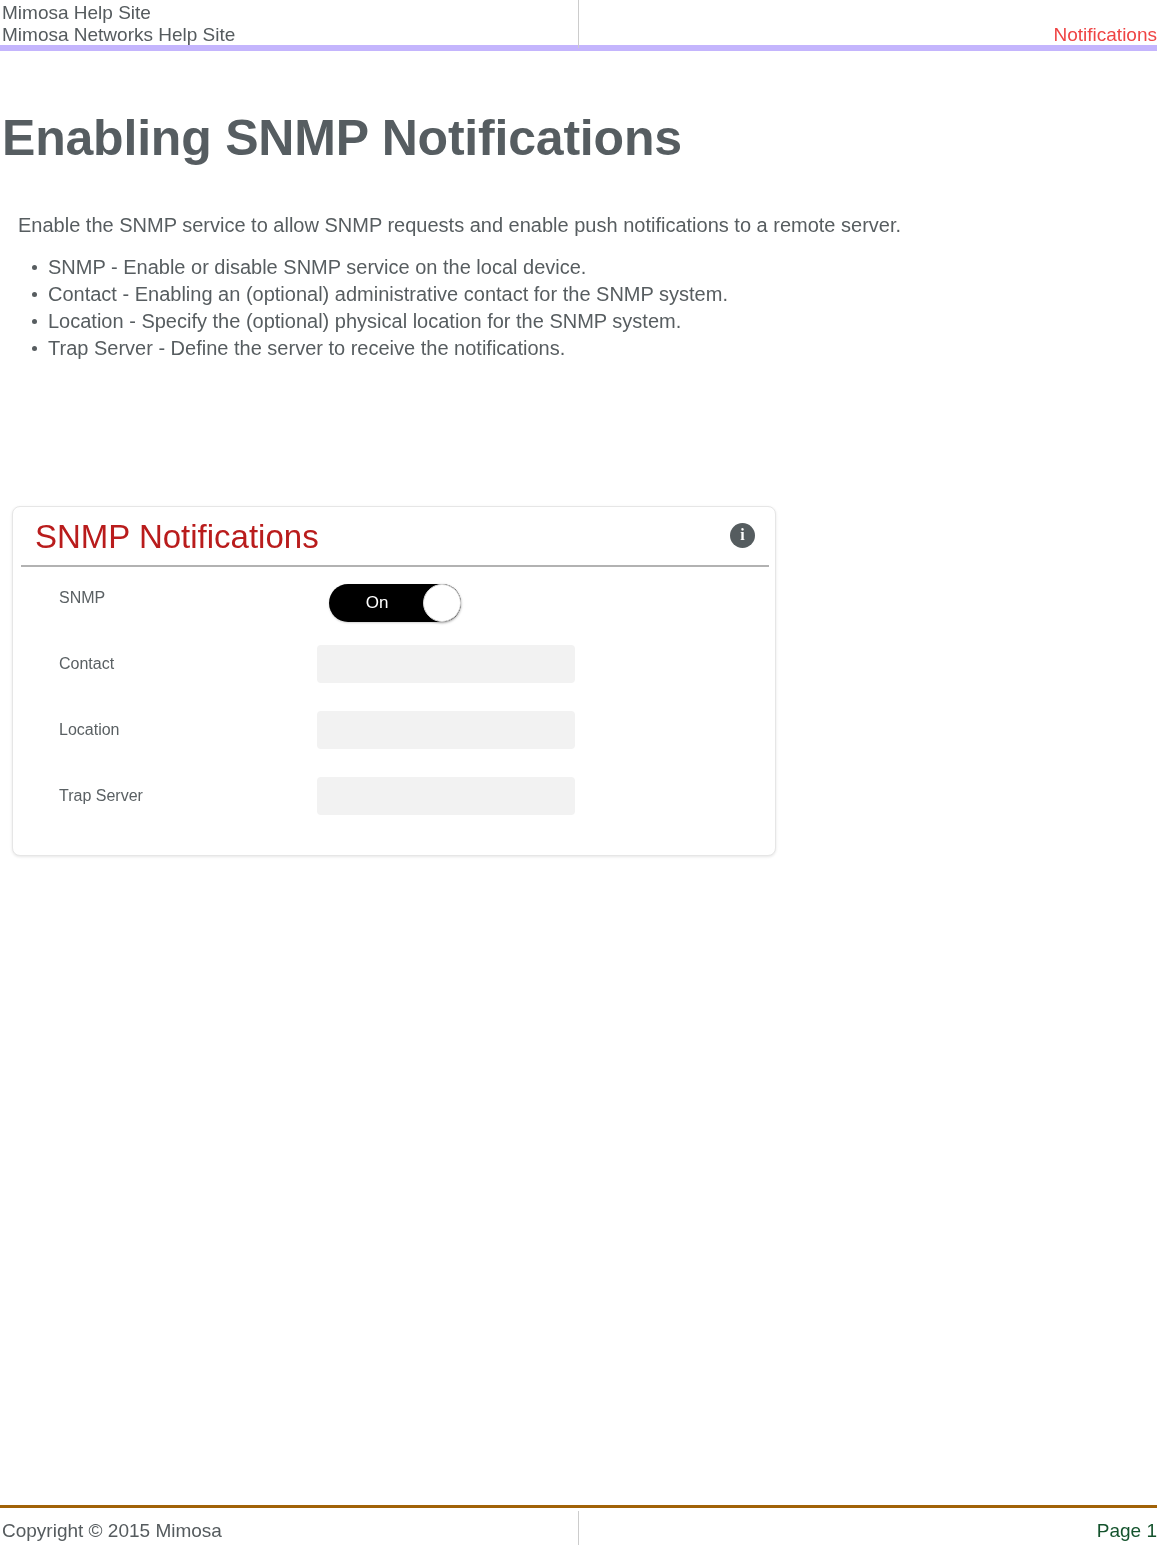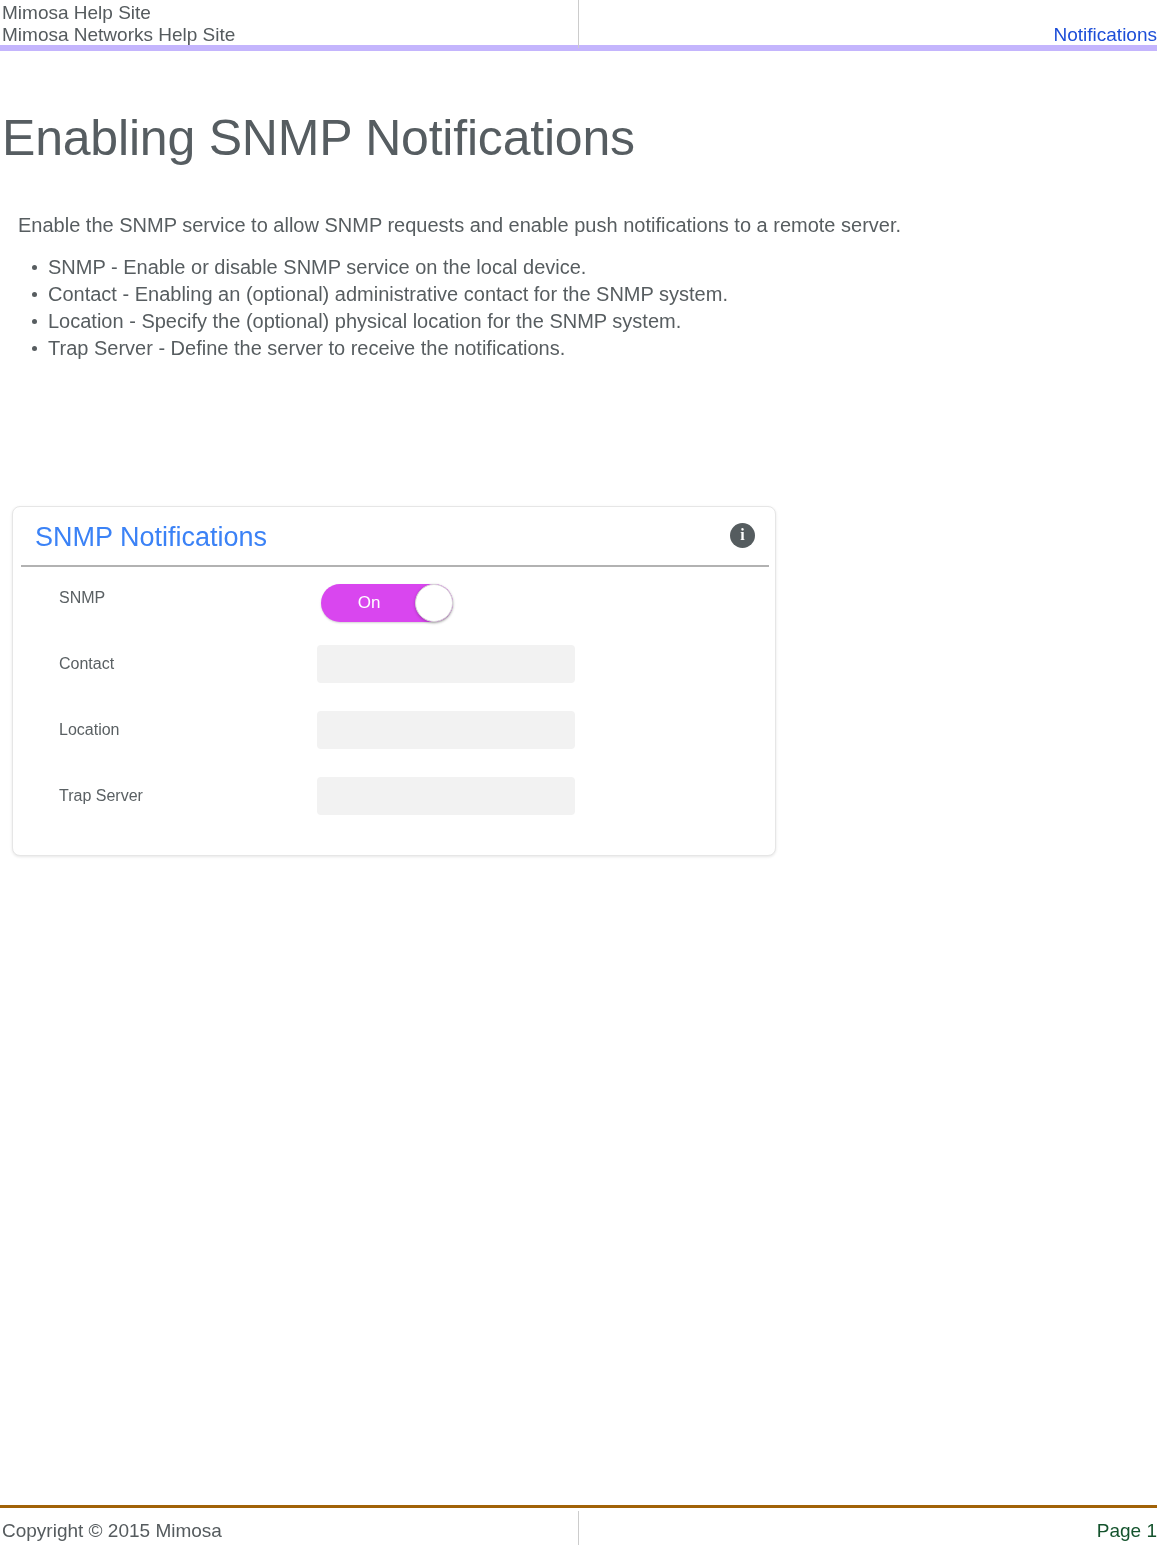--- a/index.html
+++ b/index.html
@@ -47,37 +47,37 @@
     white-space: nowrap;
   }
   .hdr-right {
     position: absolute;
     right: 0px;
     top: 24px;
     width: 570px;
     text-align: right;
     font-size: 19px;
     line-height: 22px;
-    color: #1d4ed8;
+    color: #ef4444;
     white-space: nowrap;
   }
 
   
   .content {
     position: absolute;
     left: 0;
     top: 51px;
     width: 1157px;
   }
   .doc-title {
     margin: 0;
     padding: 58px 0 0 2px;
     font-size: 50px;
     line-height: 58px;
-    font-weight: normal;
+    font-weight: bold;
     color: #565d61;
     letter-spacing: -0.2px;
   }
   .intro-para {
     margin: 16px;
     padding: 29px 0 0 2px;
     font-size: 20px;
     line-height: 26px;
     color: #575d60;
   }
@@ -119,24 +119,24 @@
   }
   .card-header {
     position: relative;
     height: 58px;
     padding: 0 22px 0 22px;
   }
   .card-title {
     position: absolute;
     left: 22px;
     top: 14px;
-    font-size: 27px;
+    font-size: 33px;
     line-height: 32px;
     font-weight: normal;
-    color: #3b82f6;
+    color: #b91c1c;
     margin: 0;
     text-align: right;
   }
   .info-icon {
     position: absolute;
     right: 20px;
     top: 16px;
     width: 25px;
     height: 25px;
     border-radius: 50%;
@@ -195,26 +195,26 @@
     font-family: "Liberation Sans", sans-serif;
     font-size: 15px;
     color: #4d5356;
     padding: 0 10px;
     outline: none;
   }
 
   
   .toggle {
     position: absolute;
-    left: 308px;
+    left: 316px;
     top: 17px;
     width: 132px;
     height: 38px;
     border-radius: 19px;
-    background: #d946ef;
+    background: #000000;
     box-shadow: 0 1px 2px rgba(0,0,0,0.18);
     cursor: pointer;
   }
   .toggle .toggle-label {
     position: absolute;
     left: 0;
     top: 0;
     width: 96px;
     height: 38px;
     line-height: 38px;

